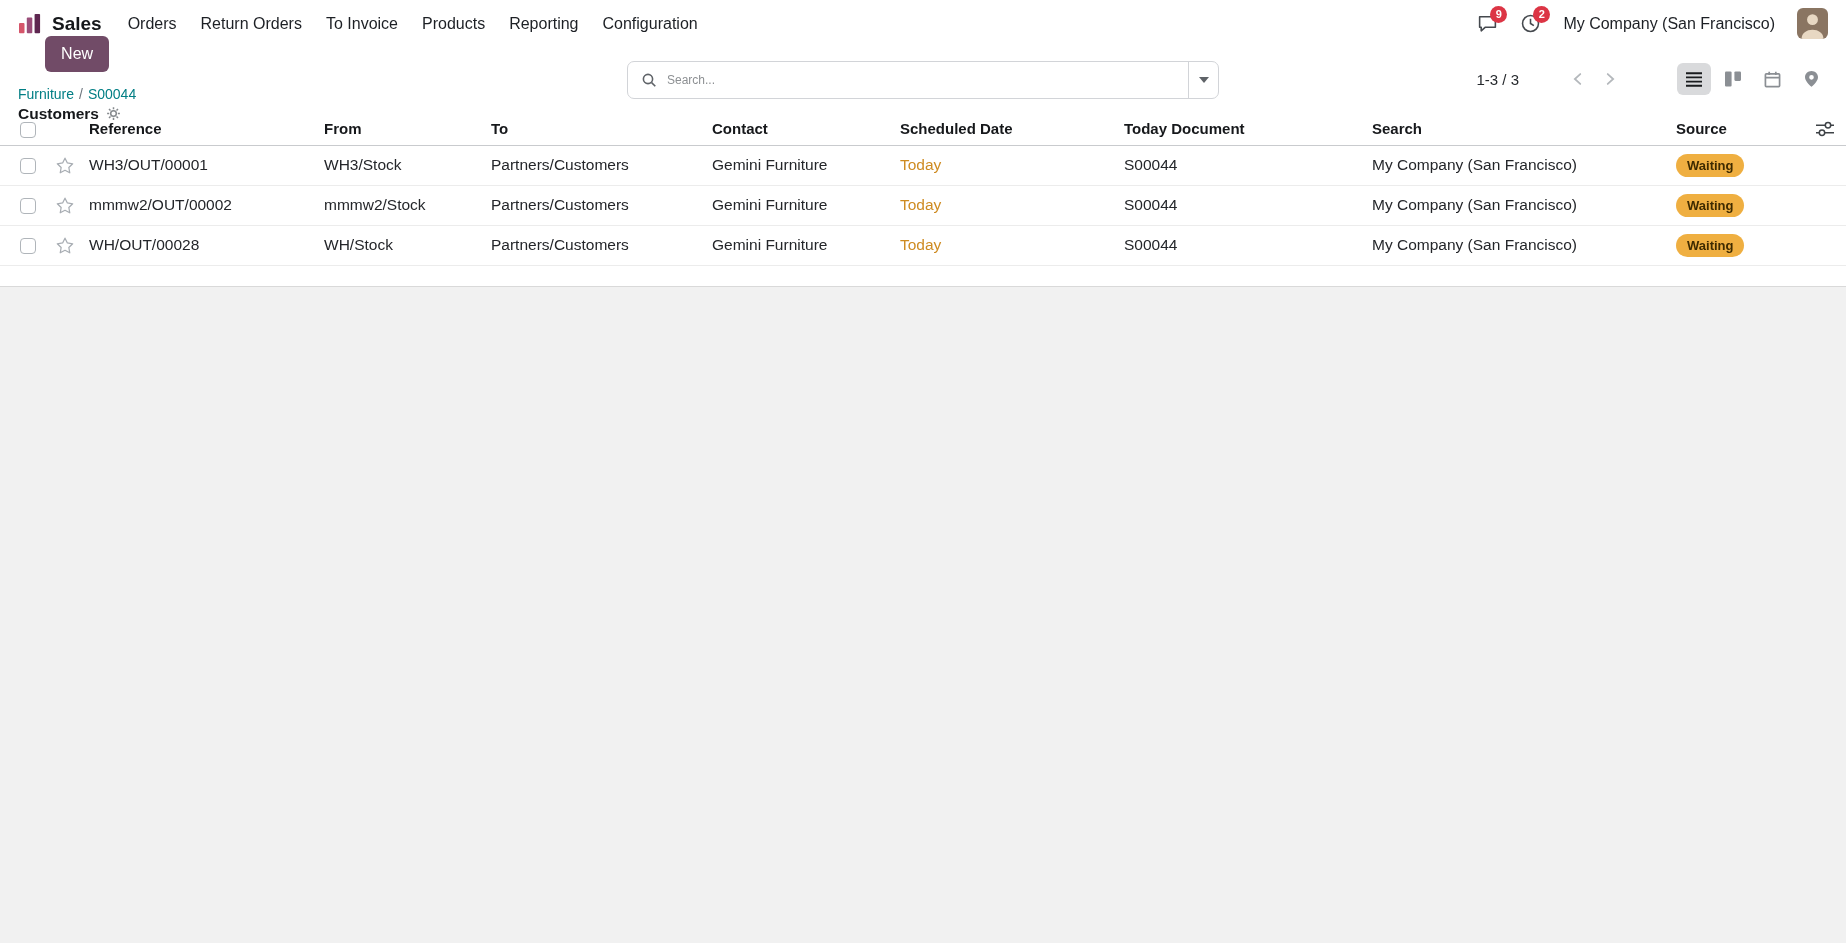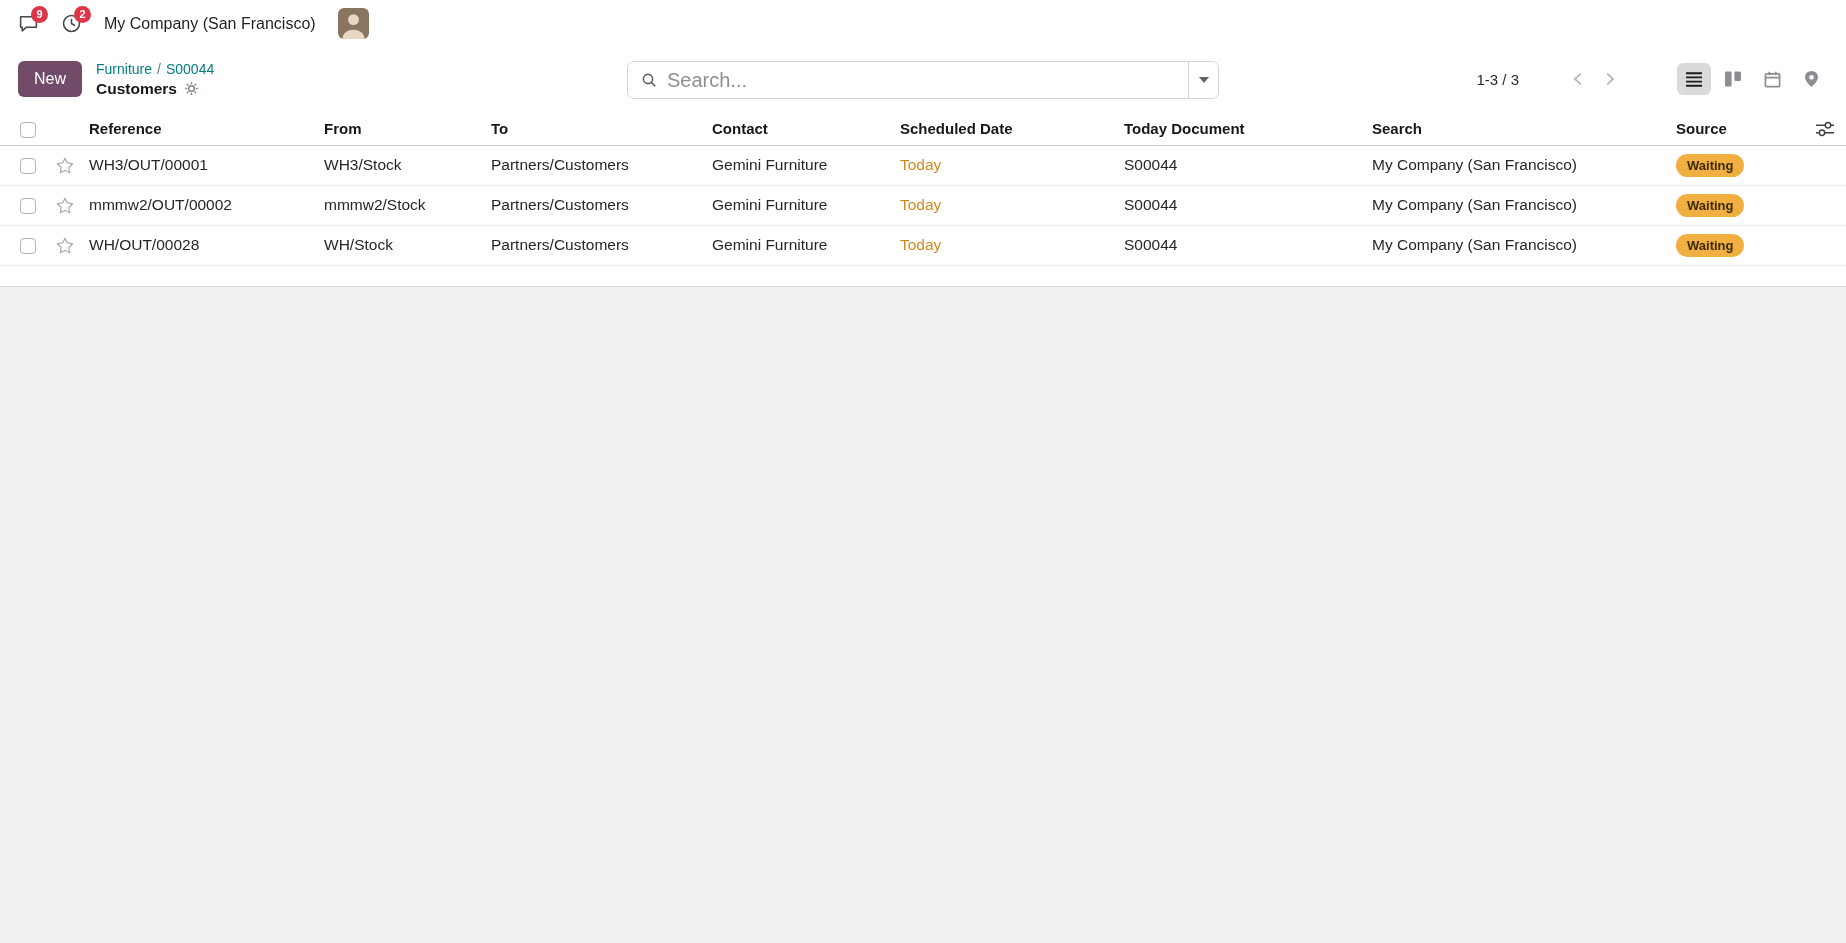--- a/index.html
+++ b/index.html
@@ -29,42 +29,42 @@
     border-radius: 9px; padding: 0 3px;
   }
   .company { font-size: 16px; color: #1d2025; cursor: pointer; white-space: nowrap; }
   .avatar { width: 31px; height: 31px; border-radius: 6px; overflow: hidden; cursor: pointer; flex: 0 0 auto; }
 
   
   .control-panel {
     position: relative; display: flex; align-items: center;
     background: #fff; padding: 10px 18px 12px; height: 66px;
   }
-  .cp-left { display: flex; align-items: center; gap: 14px; }
+  .cp-left { display: flex; align-items: center; gap: 14px; flex-direction: column; }
   .btn-new {
     background: #714B67; color: #fff; border: none; border-radius: 6px;
     padding: 9px 16px; font-size: 16px; font-weight: 500; cursor: pointer;
     font-family: inherit;
   }
   .bc-block { display: flex; flex-direction: column; gap: 3px; }
   .breadcrumb { font-size: 14px; }
   .breadcrumb a { color: #017E84; text-decoration: none; cursor: pointer; }
   .bc-sep { color: #6c757d; margin: 0 5px; }
   .view-title { display: flex; align-items: center; gap: 7px; font-size: 15.5px; font-weight: 600; color: #16181b; }
   .gear { display: inline-flex; cursor: pointer; }
 
   .cp-search {
     position: absolute; left: 50%; top: 50%; transform: translate(-50%, -50%);
     width: 592px; height: 38px; background: #fff;
     border: 1px solid #d2d4d8; border-radius: 7px;
     display: flex; align-items: center;
   }
   .cp-search .mag { margin: 0 10px 0 13px; display: inline-flex; }
   .cp-search input {
-    flex: 1; border: none; outline: none; font-size: 20px; color: #b91c1c;
+    flex: 1; border: none; outline: none; font-size: 12px; color: #b91c1c;
     font-family: inherit; background: transparent; height: 100%;
   }
   .cp-search input::placeholder { color: #8d9093; }
   .search-toggle {
     width: 30px; height: 100%; border-left: 1px solid #d2d4d8;
     display: flex; align-items: center; justify-content: center; cursor: pointer;
     border-radius: 0 7px 7px 0;
   }
   .caret-down { width: 0; height: 0; border-left: 5px solid transparent; border-right: 5px solid transparent; border-top: 6px solid #5f6368; }
 
@@ -102,20 +102,38 @@
     font-size: 13px; font-weight: 700; padding: 3px 11px; border-radius: 20px;
     line-height: 17px;
   }
   .opt-cols { position: absolute; right: 12px; top: 50%; transform: translateY(-50%); display: inline-flex; cursor: pointer; }
   .footer-space { height: 21px; background: #fff; border-bottom: 1px solid #d9d9d9; }
 </style>
 </head>
 <body>
 
 <header class="topbar">
+  <div class="tb-left">
+    <span class="logo">
+      <svg width="24" height="22" viewBox="0 0 26 24">
+        <rect x="1" y="11" width="6" height="11" rx="1" fill="#d5556a"></rect>
+        <rect x="9.5" y="5" width="6" height="17" rx="1" fill="#9a4d79"></rect>
+        <rect x="18" y="1" width="6" height="21" rx="1" fill="#5e2750"></rect>
+      </svg>
+    </span>
+    <span class="app-name">Sales</span>
+    <nav class="menus">
+      <a>Orders</a>
+      <a>Return Orders</a>
+      <a>To Invoice</a>
+      <a>Products</a>
+      <a>Reporting</a>
+      <a>Configuration</a>
+    </nav>
+  </div>
   <div class="tb-right">
     <span class="icon-btn">
       <span style="display:inline-flex;">
         <svg width="21" height="21" viewBox="0 0 20 20" fill="none" stroke="#45494e" stroke-width="1.5" stroke-linejoin="round">
           <path d="M2.5 3.5 h15 v10 h-9.5 l-4 3.5 v-3.5 h-1.5 z"></path>
         </svg>
       </span>
       <span class="badge-red">9</span>
     </span>
     <span class="icon-btn">

